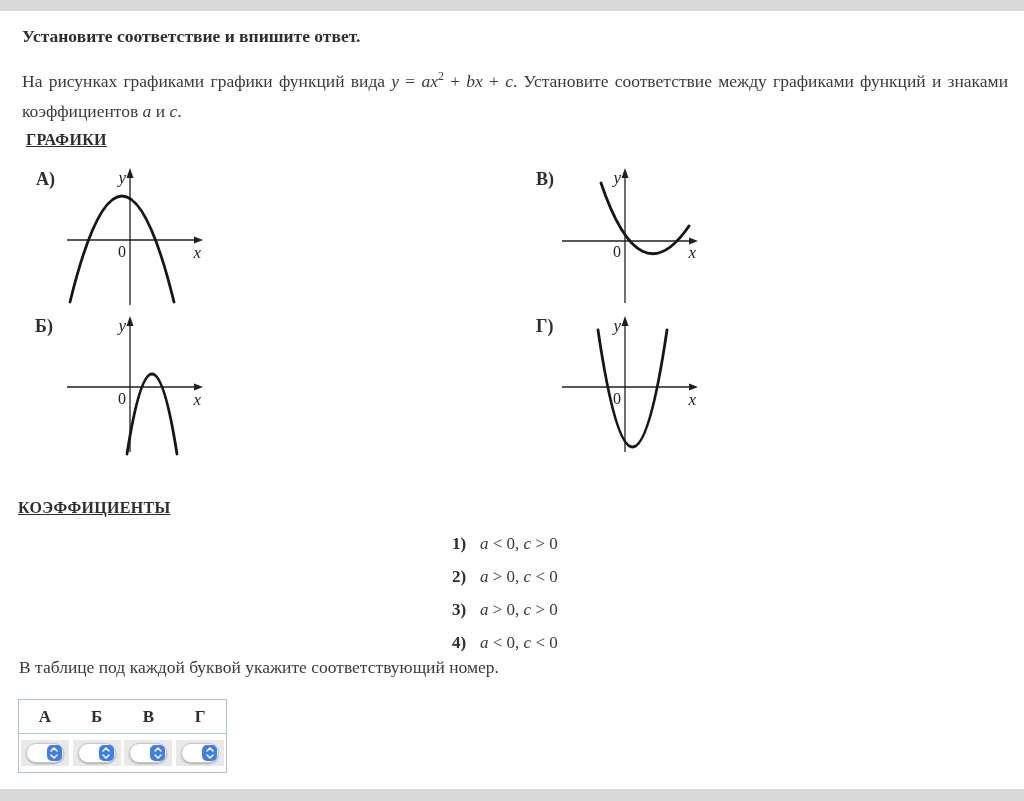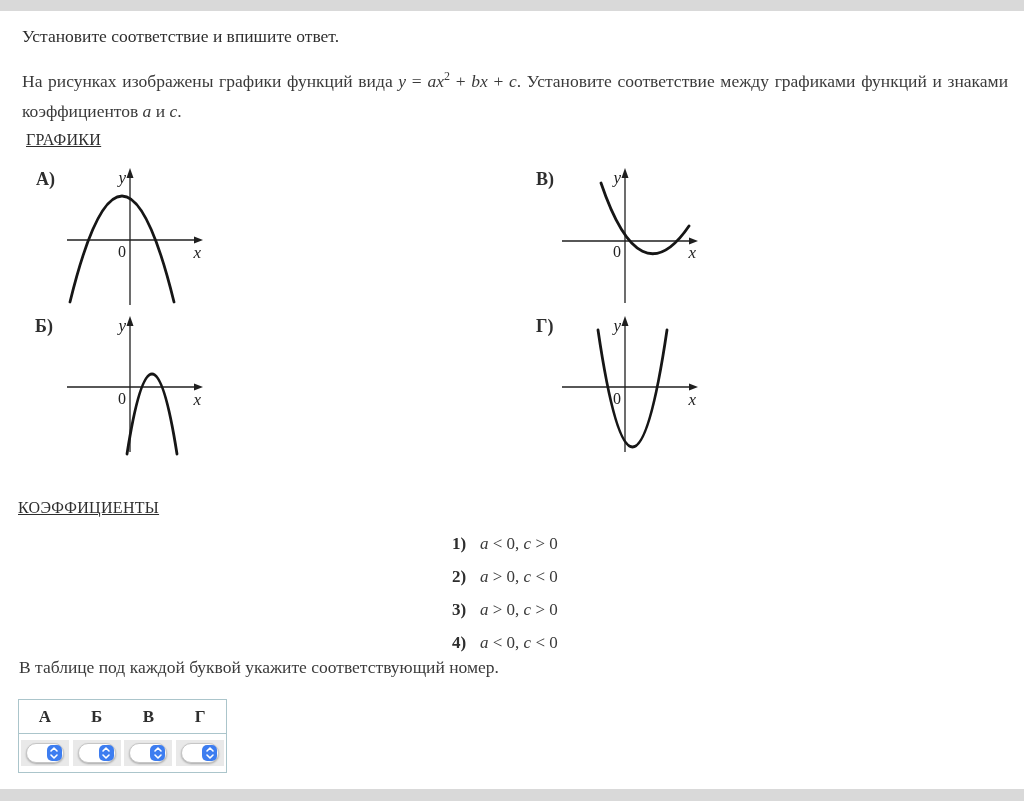--- a/index.html
+++ b/index.html
@@ -10,31 +10,31 @@
     color:#333333;
     font-family:"Liberation Serif", serif;
     overflow:hidden;
   }
   .band { position:absolute; left:0; right:0; background:#d9d9d9; }
   .band-top { top:0; height:11px; }
   .band-bottom { top:789px; height:12px; }
 
   .page-title {
     position:absolute; left:22px; top:26px;
-    font-size:17.5px; font-weight:normal; color:#2e2e2e;
+    font-size:17.5px; font-weight:bold; color:#2e2e2e;
   }
   .intro {
     position:absolute; left:22px; top:66px; width:986px;
     font-size:17.5px; line-height:30px; text-align:justify; color:#3a3a3a;
   }
   .intro i { font-style:italic; }
   .intro sup { font-size:12px; line-height:0; }
 
   .sec-head {
-    position:absolute; font-size:16px; font-weight:normal;
+    position:absolute; font-size:16px; font-weight:bold;
     text-decoration:underline; color:#2e2e2e; letter-spacing:0.3px;
   }
   .sec-head.graphs { left:26px; top:131px; }
   .sec-head.coeffs { left:18px; top:499px; }
 
   .glabel {
     position:absolute; font-size:18px; font-weight:bold; color:#2e2e2e;
   }
   svg.graph { position:absolute; overflow:visible; }
   svg.graph line { stroke:#1f1f1f; stroke-width:1.3; }
@@ -85,21 +85,21 @@
   }
 </style>
 </head>
 <body>
 
 <div class="band band-top"></div>
 <div class="band band-bottom"></div>
 
 <div class="page-title">Установите соответствие и впишите ответ.</div>
 
-<div class="intro"><span>На рисунках изображены графики функций вида </span><i>y</i><span> = </span><i>ax</i><sup>2</sup><span> + </span><i>bx</i><span> + </span><i>c</i><span>. </span><span>Установите соответствие между графиками функций и знаками коэффициентов </span><i>a</i><span> и </span><i>c</i><span>.</span></div>
+<div class="intro"><span>На рисунках графиками графики функций вида </span><i>y</i><span> = </span><i>ax</i><sup>2</sup><span> + </span><i>bx</i><span> + </span><i>c</i><span>. </span><span>Установите соответствие между графиками функций и знаками коэффициентов </span><i>a</i><span> и </span><i>c</i><span>.</span></div>
 
 <div class="sec-head graphs">ГРАФИКИ</div>
 
 <div class="glabel" style="left:36px; top:169px;">А)</div>
 <svg class="graph" style="left:60px; top:160px;" width="160" height="150" viewBox="60 160 160 150">
   <line x1="67" y1="240" x2="194" y2="240"></line>
   <path class="arrow" d="M194,236.5 L203,240 L194,243.5 Z"></path>
   <line x1="130" y1="305" x2="130" y2="177"></line>
   <path class="arrow" d="M126.5,178 L130,168 L133.5,178 Z"></path>
   <text class="ax-it" x="126" y="183" text-anchor="end">y</text>

